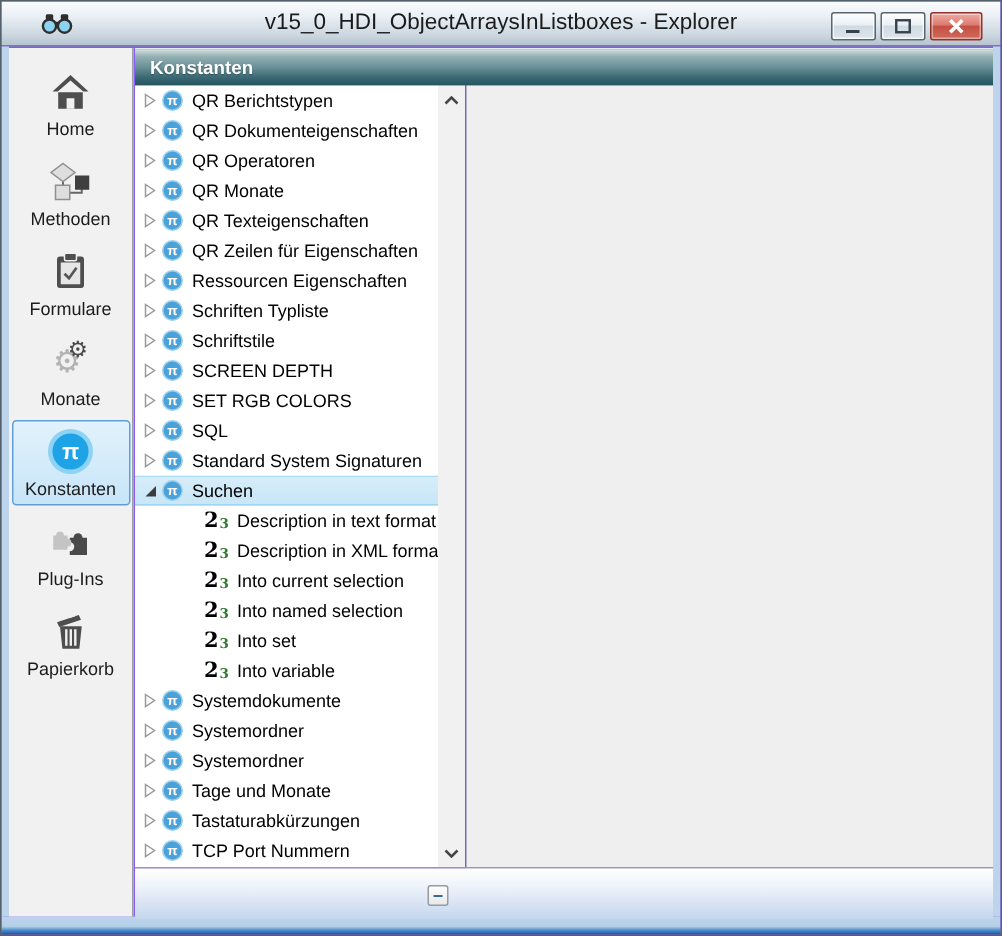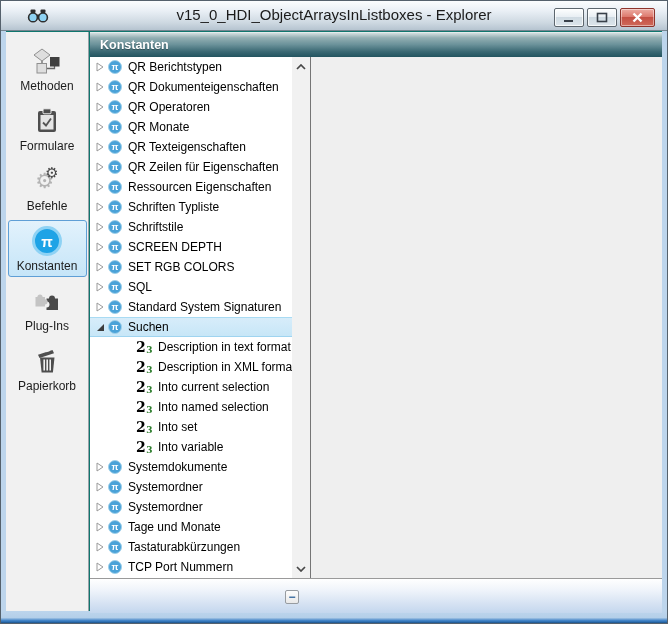--- a/index.html
+++ b/index.html
@@ -1,17 +1,17 @@
 <!DOCTYPE html>
 <html><head>
 <meta charset="utf-8">
 <style>
   * { box-sizing: border-box; }
   body { margin:0; background:#e4e4e4; font-family:"Liberation Sans", sans-serif; }
-  #window { position:relative; width:668px; height:624px; background:#0f766e;
+  #window { position:relative; width:668px; height:624px; background:#8b5cf6;
             border:1px solid #55616c; overflow:hidden; }
 
   
   .titlebar { position:absolute; left:0; top:0; width:666px; height:30px;
     background:linear-gradient(180deg,#fbfdfe 0%,#e9eff5 35%,#cdd8e1 75%,#b6c4d0 100%);
     border-bottom:1px solid #75858f; }
   .title { position:absolute; left:0; top:5px; width:100%; text-align:center;
     font-size:15px; color:#1b1b1b; }
   .app-icon { position:absolute; left:26px; top:8px; width:22px; height:14px; }
   .controls { position:absolute; top:7px; right:12px; display:flex; gap:3px; }
@@ -120,20 +120,30 @@
     </span>
   </div>
 
   <div class="frame-left"></div>
   <div class="frame-right"></div>
   <div class="frame-bottom"></div>
 
   <div class="sidebar" id="sidebar">
       <div class="side-item">
     <span class="s-icon">
+          <svg width="26" height="25" viewBox="0 0 26 25">
+            <polygon points="13,1 25,12 21.5,12 13,4.6 4.5,12 1,12" fill="#4e4e4e"></polygon>
+            <rect x="4.8" y="12.5" width="16.4" height="11" fill="#4e4e4e"></rect>
+            <rect x="10.4" y="16.5" width="5.2" height="7" fill="#f1f1f1"></rect>
+          </svg>
+        </span>
+    <span class="s-label">Home</span>
+  </div>
+      <div class="side-item">
+    <span class="s-icon">
           <svg width="28" height="26" viewBox="0 0 28 26">
             <path d="M9,13 L9,17" stroke="#666" stroke-width="1.3"></path>
             <path d="M21.5,18 L21.5,20.5 L12,20.5" stroke="#666" stroke-width="1.3" fill="none"></path>
             <polygon points="13.5,18.3 13.5,22.7 9.8,20.5" fill="#666"></polygon>
             <polygon points="9,1 17,7 9,13 1,7" fill="#dedede" stroke="#8f8f8f"></polygon>
             <rect x="17" y="9" width="9.5" height="9.5" fill="#3f3f3f"></rect>
             <rect x="4" y="15.5" width="9.5" height="9.5" fill="#dedede" stroke="#8f8f8f"></rect>
           </svg>
         </span>
     <span class="s-label">Methoden</span>
@@ -147,21 +157,21 @@
             <polyline points="7,14.5 10,17.5 15,10.5" fill="none" stroke="#555" stroke-width="1.8"></polyline>
           </svg>
         </span>
     <span class="s-label">Formulare</span>
   </div>
       <div class="side-item">
     <span class="s-icon">
           <span class="gear gear-light">⚙</span>
           <span class="gear gear-dark">⚙</span>
         </span>
-    <span class="s-label">Befehle</span>
+    <span class="s-label">Monate</span>
   </div>
       <div class="side-item selected">
     <span class="s-icon">
           <span class="pi-big">π</span>
         </span>
     <span class="s-label">Konstanten</span>
   </div>
       <div class="side-item">
     <span class="s-icon">
           <svg width="26" height="22" viewBox="0 0 26 22">

